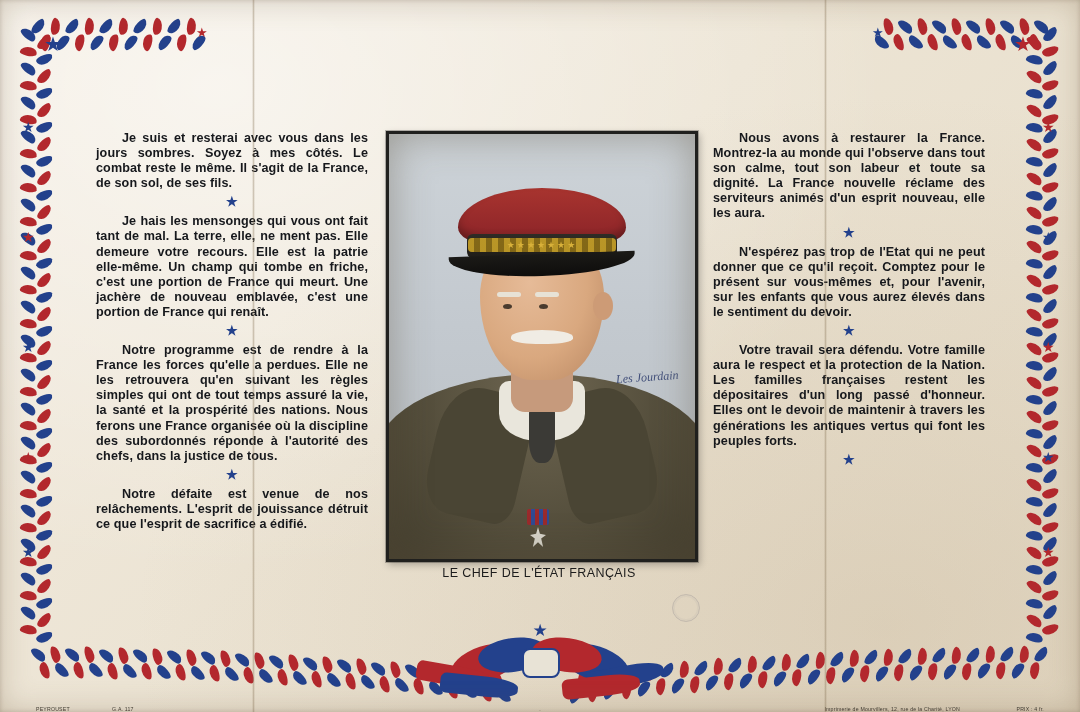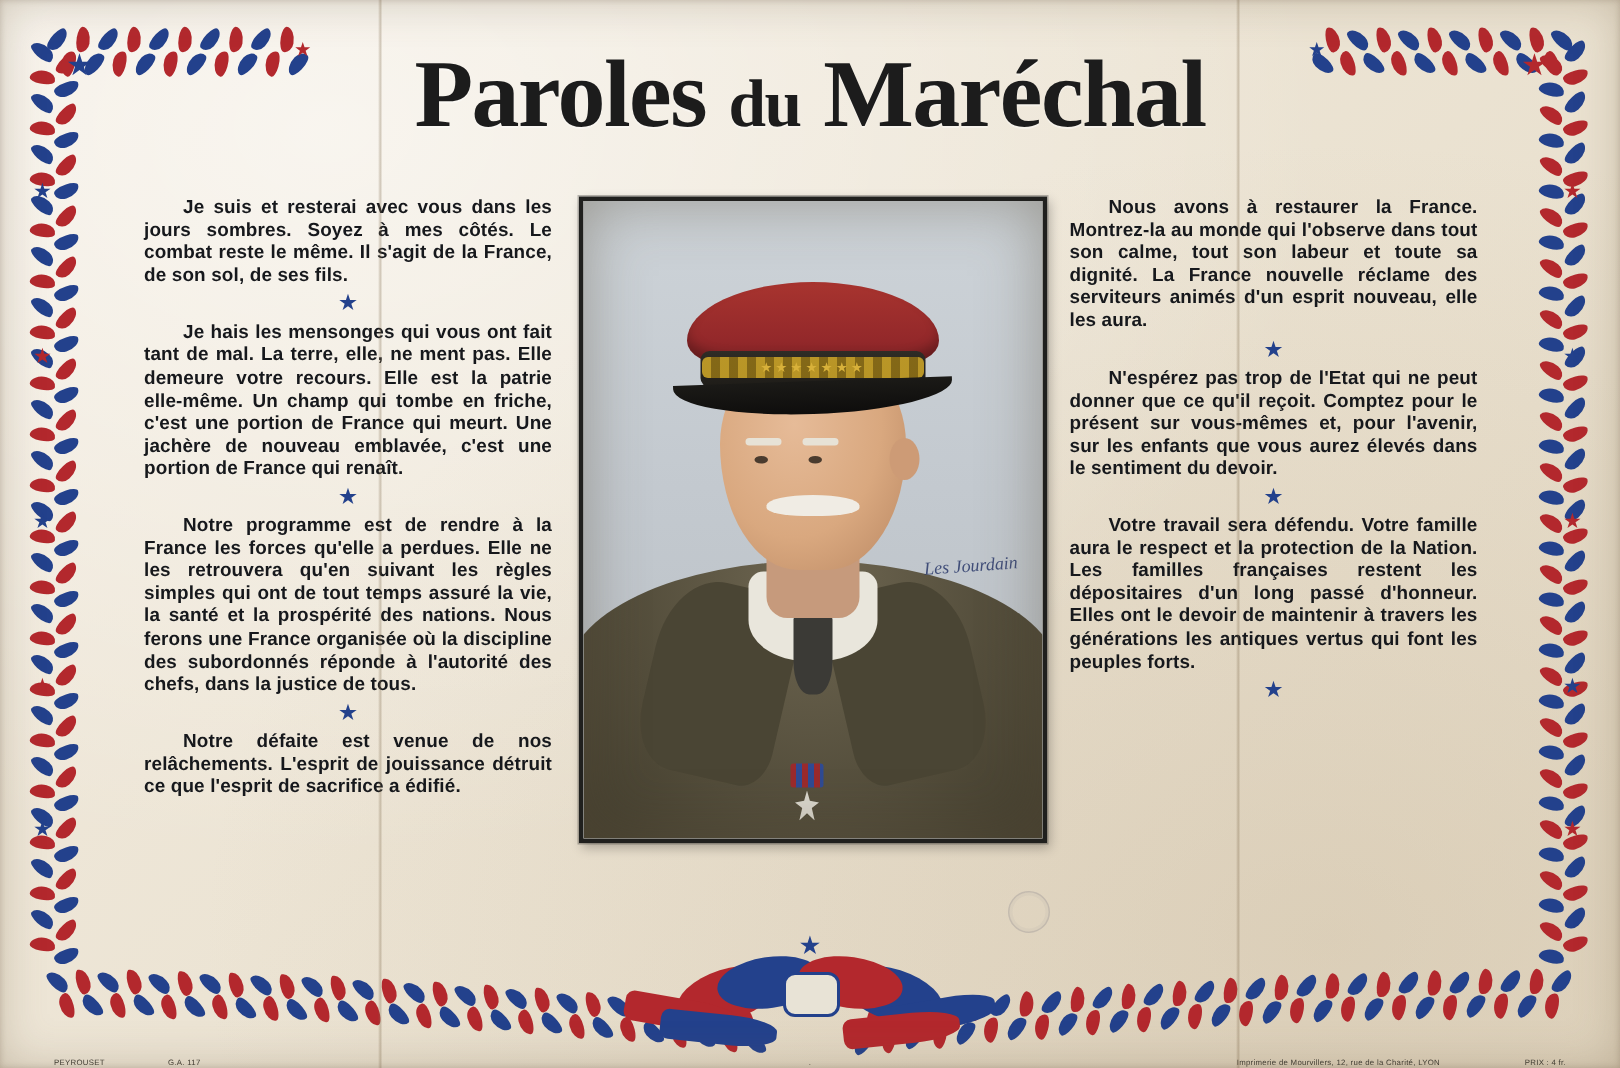--- a/index.html
+++ b/index.html
@@ -673,25 +673,20 @@
       <div class="star red" style="left: 22px; top: 450px; font-size: 14px;">★</div>
       <div class="star" style="left: 1042px; top: 450px; font-size: 14px;">★</div>
       <div class="star" style="left: 22px; top: 545px; font-size: 14px;">★</div>
       <div class="star red" style="left: 1042px; top: 545px; font-size: 14px;">★</div>
       <div class="star" style="left: 44px; top: 34px; font-size: 20px;">★</div>
       <div class="star red" style="left: 1014px; top: 34px; font-size: 20px;">★</div>
       <div class="star red" style="left: 196px; top: 26px; font-size: 13px;">★</div>
       <div class="star" style="left: 872px; top: 26px; font-size: 13px;">★</div>
     </div>
 
-  <div class="title">
-    <span>Paroles</span>
-    <span class="small">du</span>
-    <span>Maréchal</span>
-  </div>
 
   <div class="col col-left" id="col-left">
       <p>Je suis et resterai avec vous dans les jours sombres. Soyez à mes côtés. Le combat reste le même. Il s'agit de la France, de son sol, de ses fils.</p>
       <div class="sep">★</div>
       <p>Je hais les mensonges qui vous ont fait tant de mal. La terre, elle, ne ment pas. Elle demeure votre recours. Elle est la patrie elle-même. Un champ qui tombe en friche, c'est une portion de France qui meurt. Une jachère de nouveau emblavée, c'est une portion de France qui renaît.</p>
       <div class="sep">★</div>
       <p>Notre programme est de rendre à la France les forces qu'elle a perdues. Elle ne les retrouvera qu'en suivant les règles simples qui ont de tout temps assuré la vie, la santé et la prospérité des nations. Nous ferons une France organisée où la discipline des subordonnés réponde à l'autorité des chefs, dans la justice de tous.</p>
       <div class="sep">★</div>
       <p>Notre défaite est venue de nos relâchements. L'esprit de jouissance détruit ce que l'esprit de sacrifice a édifié.</p>
     </div>
@@ -715,20 +710,21 @@
       <div class="kepi-band"></div>
       <div class="kepi-braid"></div>
       <div class="stars-kepi">★★★★★★★</div>
       <div class="visor"></div>
       <div class="medal"></div>
       <div class="medal-cross"></div>
       <div class="signature">Les Jourdain</div>
       <div class="vignette"></div>
     </div>
   </div>
+  <div class="caption">LE CHEF DE L'ÉTAT FRANÇAIS</div>
   <div class="stamp"></div>
 
   <div class="col col-right" id="col-right">
       <p>Nous avons à restaurer la France. Montrez-la au monde qui l'observe dans tout son calme, tout son labeur et toute sa dignité. La France nouvelle réclame des serviteurs animés d'un esprit nouveau, elle les aura.</p>
       <div class="sep">★</div>
       <p>N'espérez pas trop de l'Etat qui ne peut donner que ce qu'il reçoit. Comptez pour le présent sur vous-mêmes et, pour l'avenir, sur les enfants que vous aurez élevés dans le sentiment du devoir.</p>
       <div class="sep">★</div>
       <p>Votre travail sera défendu. Votre famille aura le respect et la protection de la Nation. Les familles françaises restent les dépositaires d'un long passé d'honneur. Elles ont le devoir de maintenir à travers les générations les antiques vertus qui font les peuples forts.</p>
       <div class="sep">★</div>
     </div>

